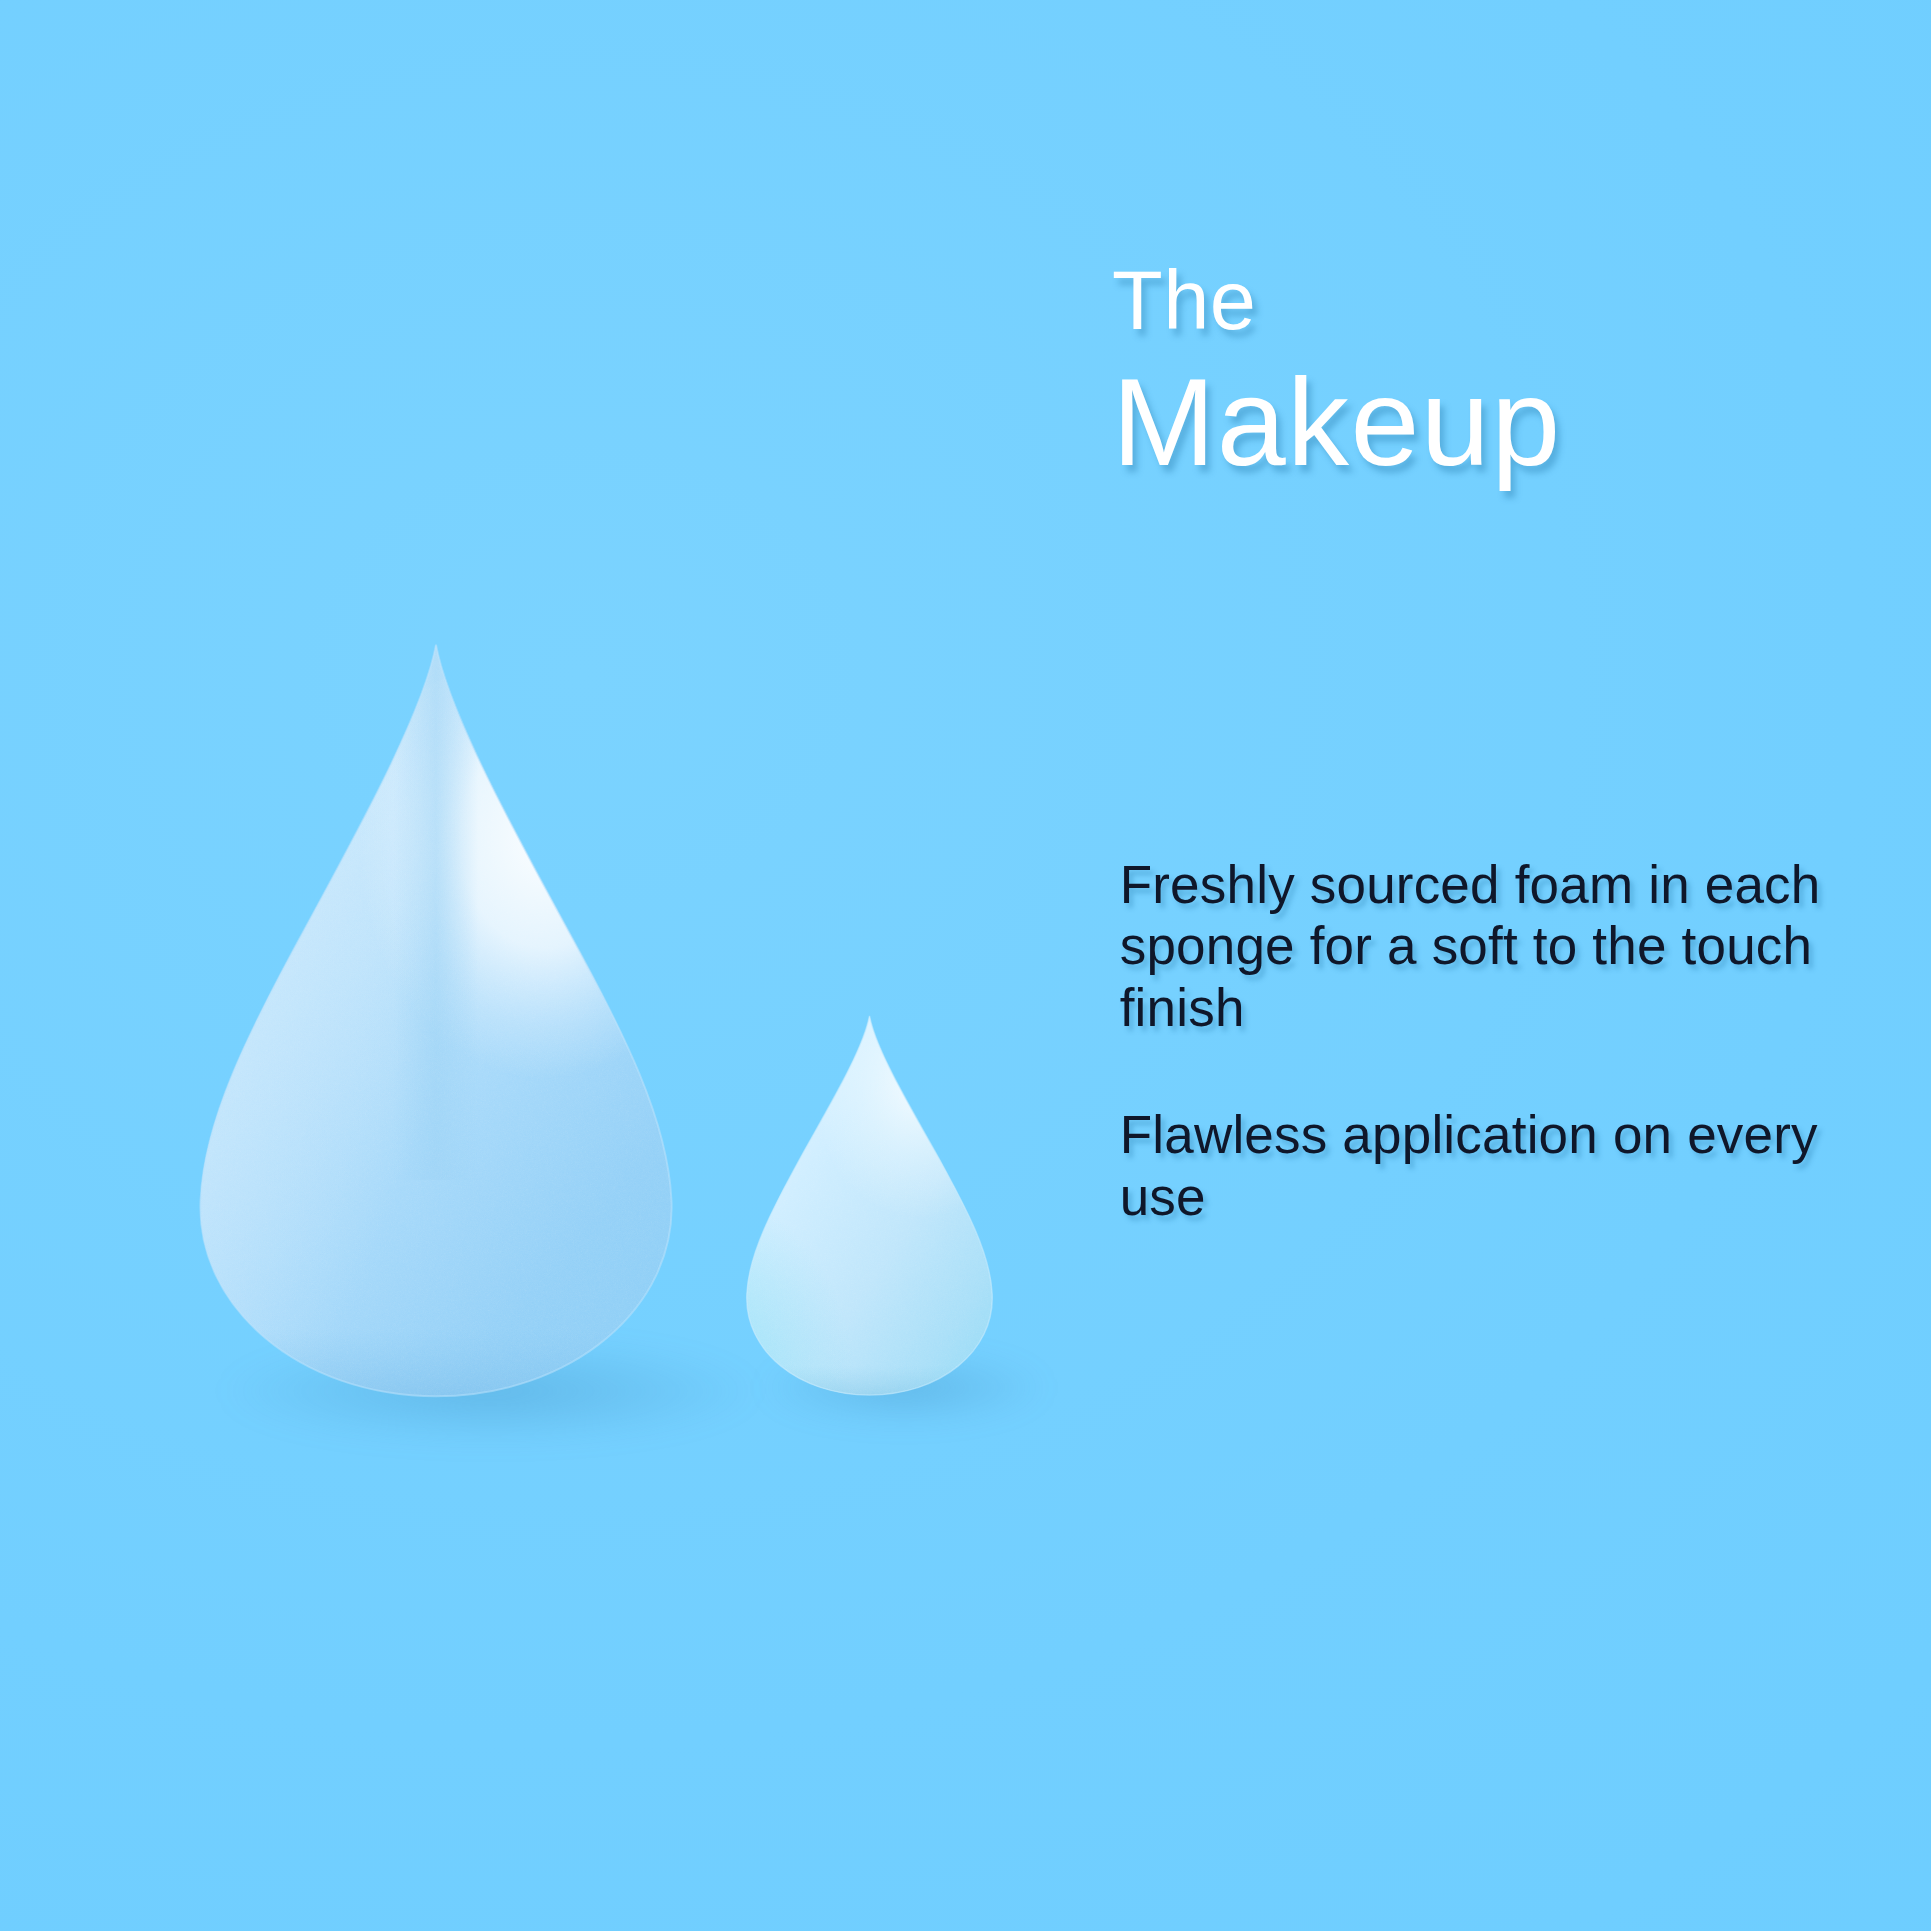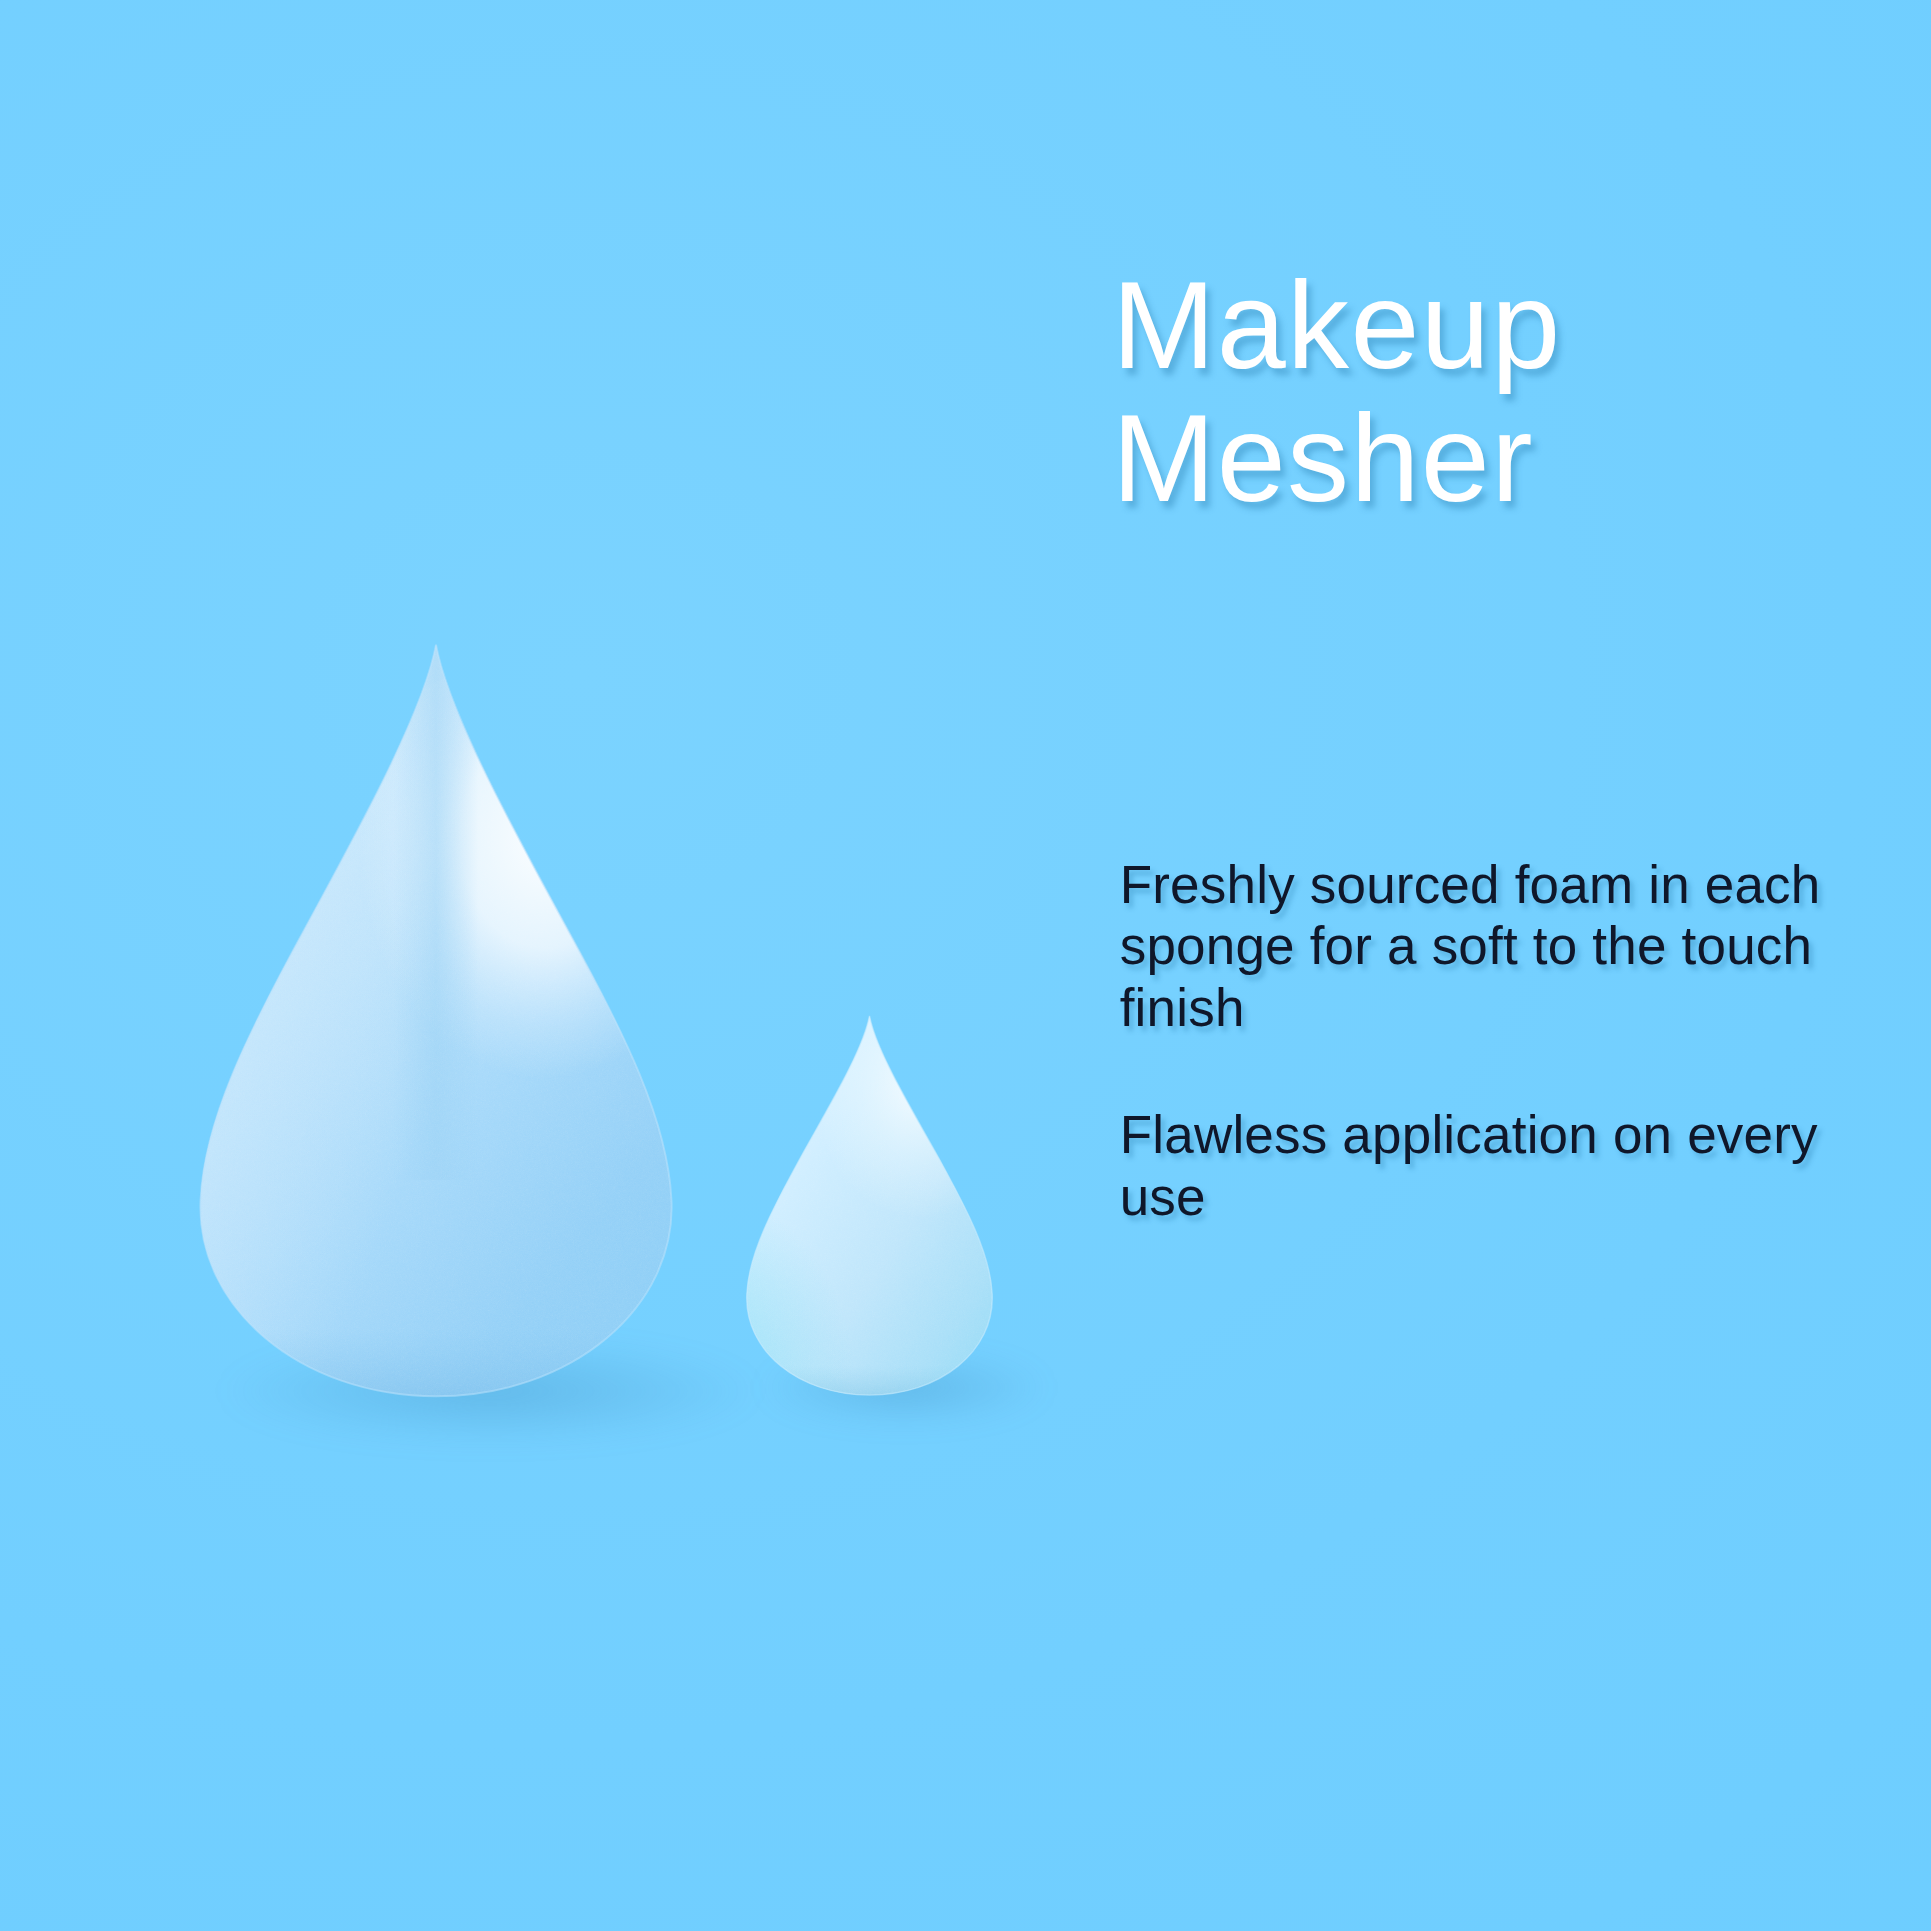--- a/index.html
+++ b/index.html
@@ -309,22 +309,22 @@
       </defs>
       <g clip-path="url(#smClip2)">
         <rect x="0" y="0" width="262" height="400" filter="url(#grainSm)" opacity="0.5"></rect>
       </g>
     </svg>
   </div>
 
   <div class="text-col">
 
     <div class="headline">
+      <span class="hl-small">The</span>
       <span class="hl-big">Makeup</span>
-      <span class="hl-big">Mesher</span>
     </div>
 
     <div class="features">
       <p class="feature">Freshly sourced foam in each sponge for a soft to the touch finish</p>
       <p class="feature">Flawless application on every use</p>
     </div>
 
   </div>
 
 </div>

